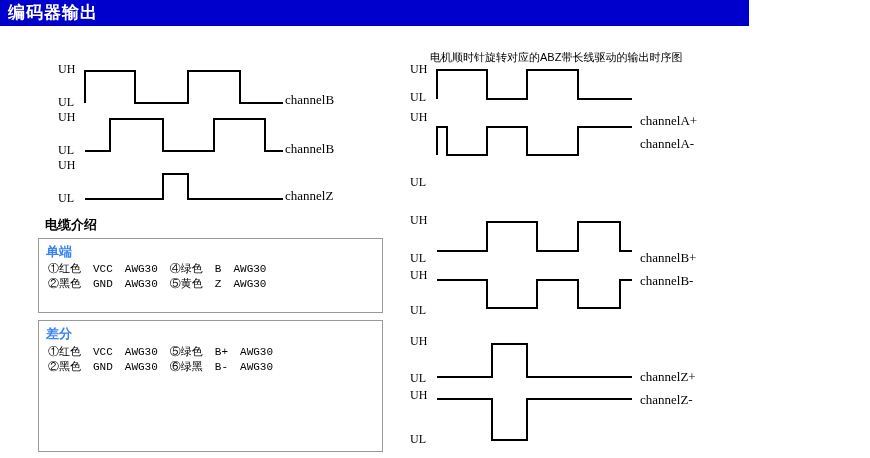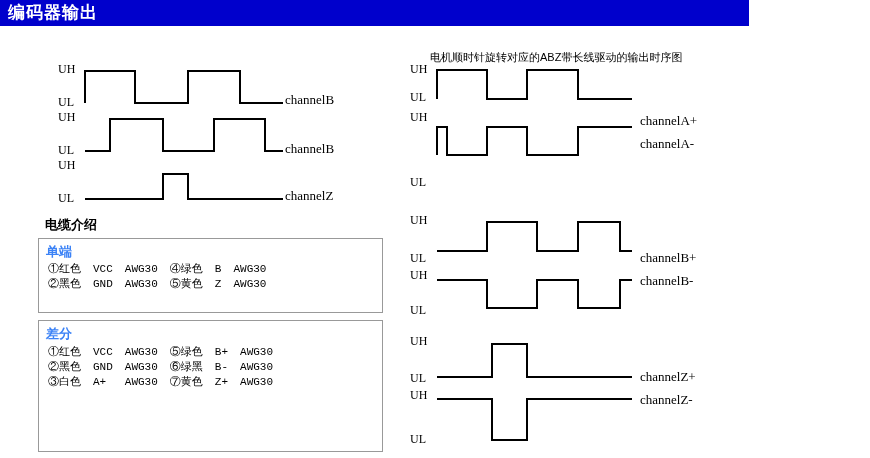--- a/index.html
+++ b/index.html
@@ -206,24 +206,16 @@
       <td>AWG30</td>
     </tr>
     <tr>
       <td class="cn col-pad">②黑色</td>
       <td class="col-pad">GND</td>
       <td class="col-pad">AWG30</td>
       <td class="cn col-pad">⑥绿黑</td>
       <td class="col-pad">B-</td>
       <td>AWG30</td>
     </tr>
-    <tr>
-      <td class="cn col-pad">③白色</td>
-      <td class="col-pad">A+</td>
-      <td class="col-pad">AWG30</td>
-      <td class="cn col-pad">⑦黄色</td>
-      <td class="col-pad">Z+</td>
-      <td>AWG30</td>
-    </tr>
   </tbody>
     </table>
 
 </div>
 
 </body></html>

